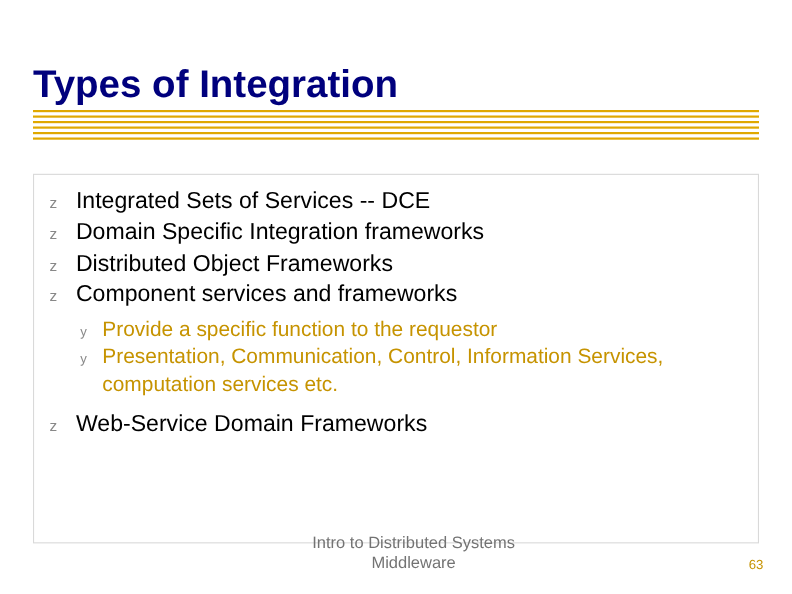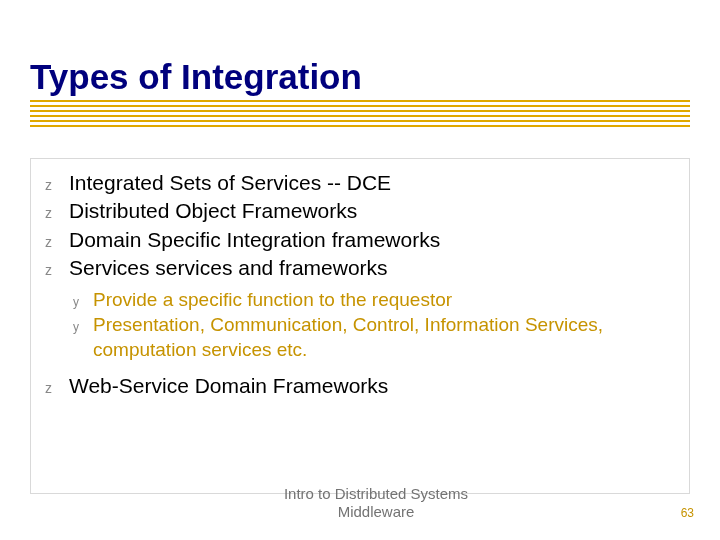--- a/index.html
+++ b/index.html
@@ -127,23 +127,23 @@
     <div class="line" style="top:5px"></div>
     <div class="line" style="top:10px"></div>
     <div class="line" style="top:15px"></div>
     <div class="line" style="top:20px"></div>
     <div class="line" style="top:25px"></div>
   </div>
 
   <div class="content-box">
     <ul class="level1">
       <li><span class="bullet">z</span><span>Integrated Sets of Services -- DCE</span></li>
+      <li><span class="bullet">z</span><span>Domain Specific Integration frameworks</span></li>
       <li><span class="bullet">z</span><span>Distributed Object Frameworks</span></li>
-      <li><span class="bullet">z</span><span>Domain Specific Integration frameworks</span></li>
-      <li><span class="bullet">z</span><span>Services services and frameworks</span></li>
+      <li><span class="bullet">z</span><span>Component services and frameworks</span></li>
     </ul>
     <ul class="level2">
       <li><span class="bullet">y</span><span>Provide a specific function to the requestor</span></li>
       <li><span class="bullet">y</span><span>Presentation, Communication, Control, Information Services, computation services etc.</span></li>
     </ul>
     <ul class="level1">
       <li><span class="bullet">z</span><span>Web-Service Domain Frameworks</span></li>
     </ul>
   </div>
 

